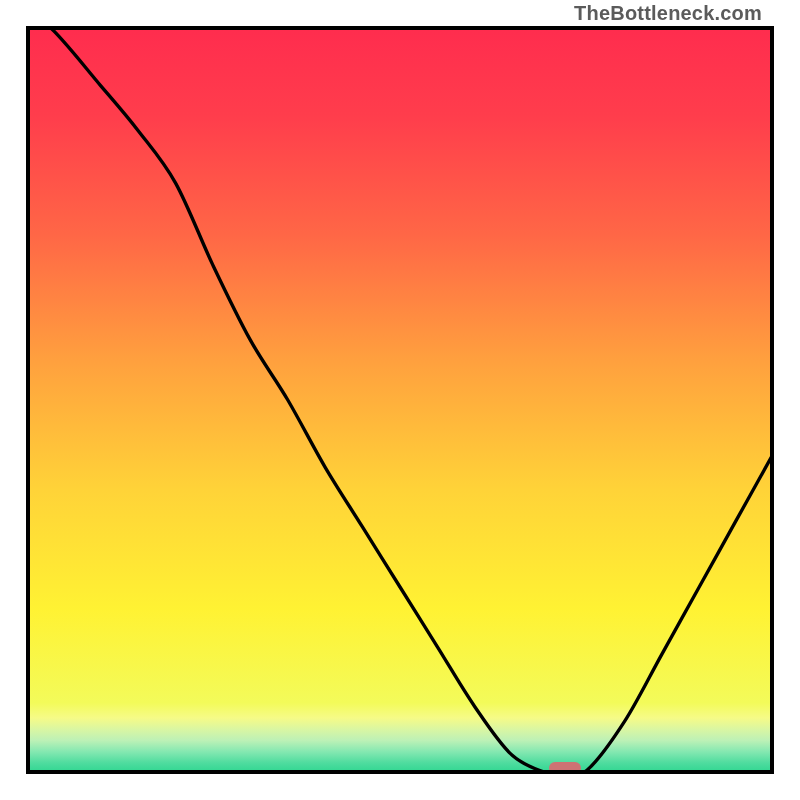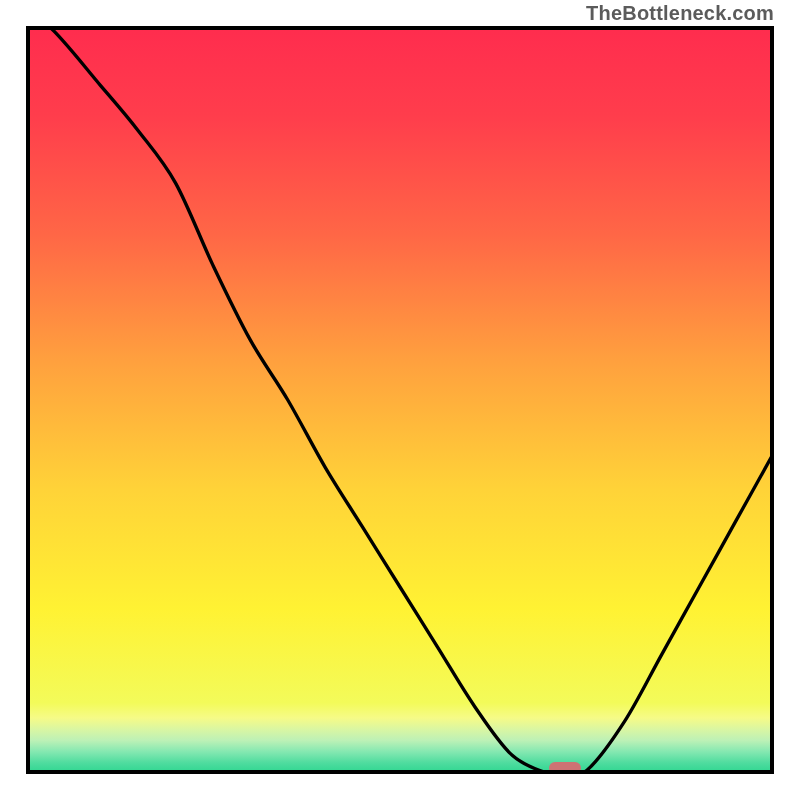--- a/index.html
+++ b/index.html
@@ -51,21 +51,21 @@
     width: 32px;
     height: 12px;
     border-radius: 6px;
     background: #cd7374;
     z-index: 30;
     transform: translate(-50%, -50%);
   }
   .watermark {
     position: absolute;
     top: 2px;
-    right: 26px;
+    right: 38px;
     color: #5b5b5b;
     font-size: 20px;
     font-weight: 600;
     letter-spacing: 0.2px;
     z-index: 50;
     user-select: none;
   }
 </style>
 </head>
 <body>

